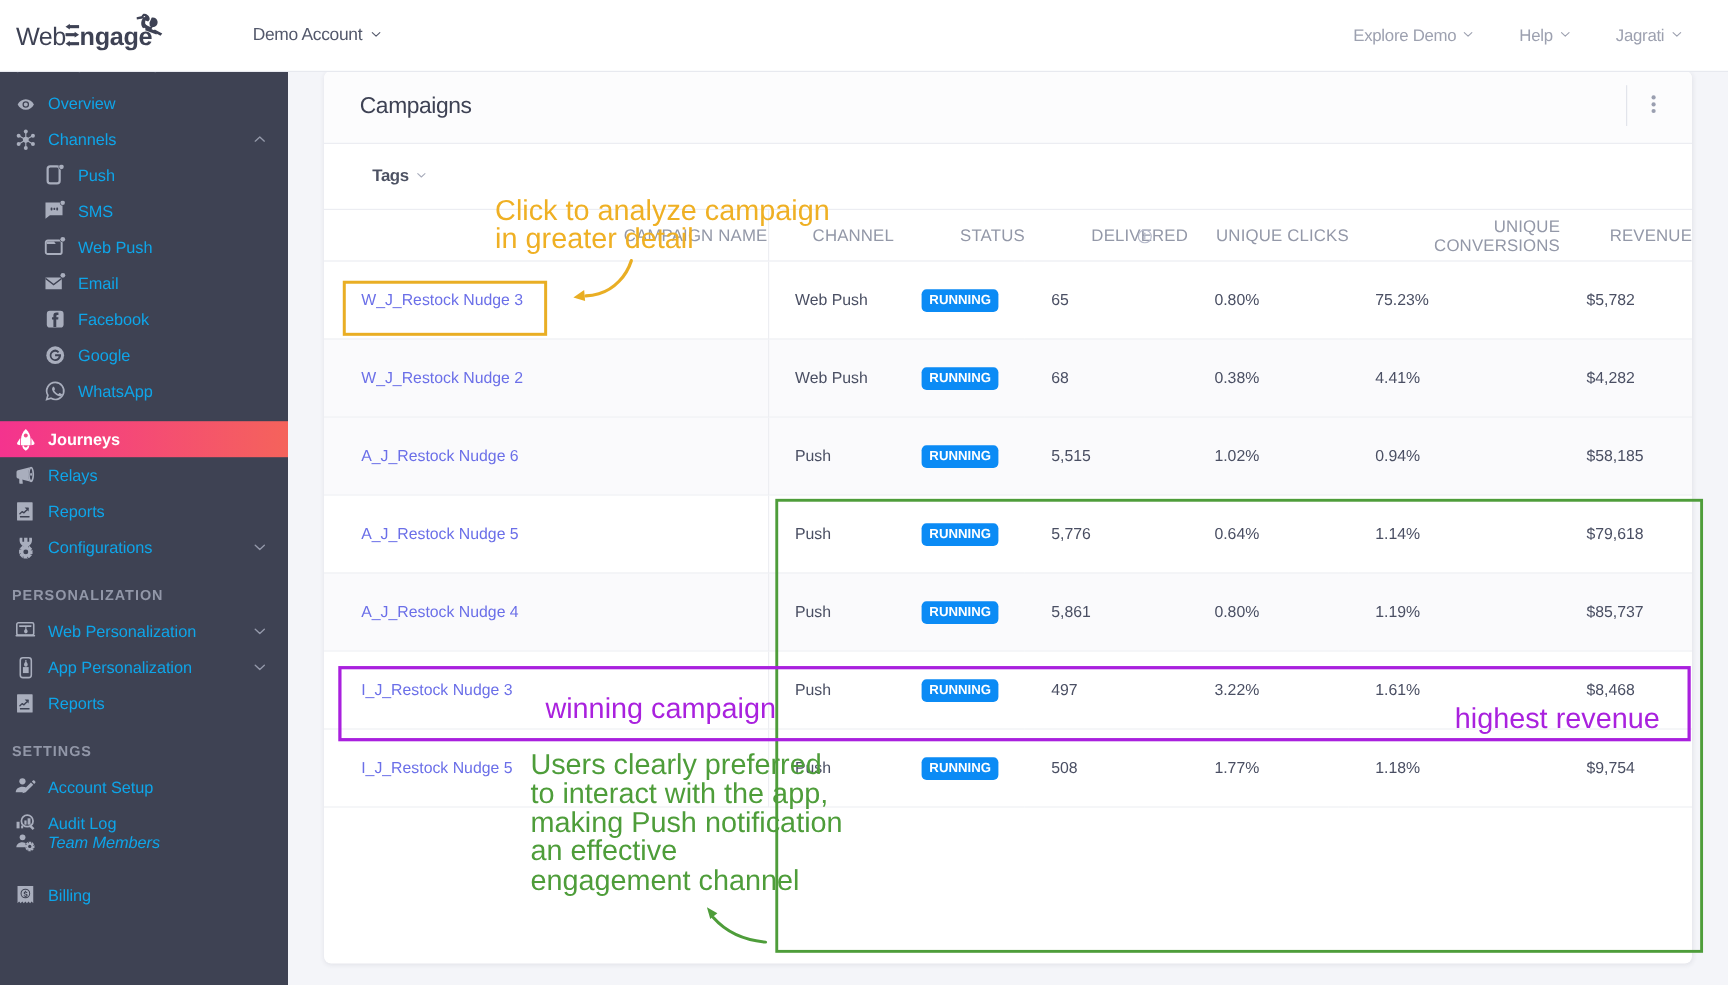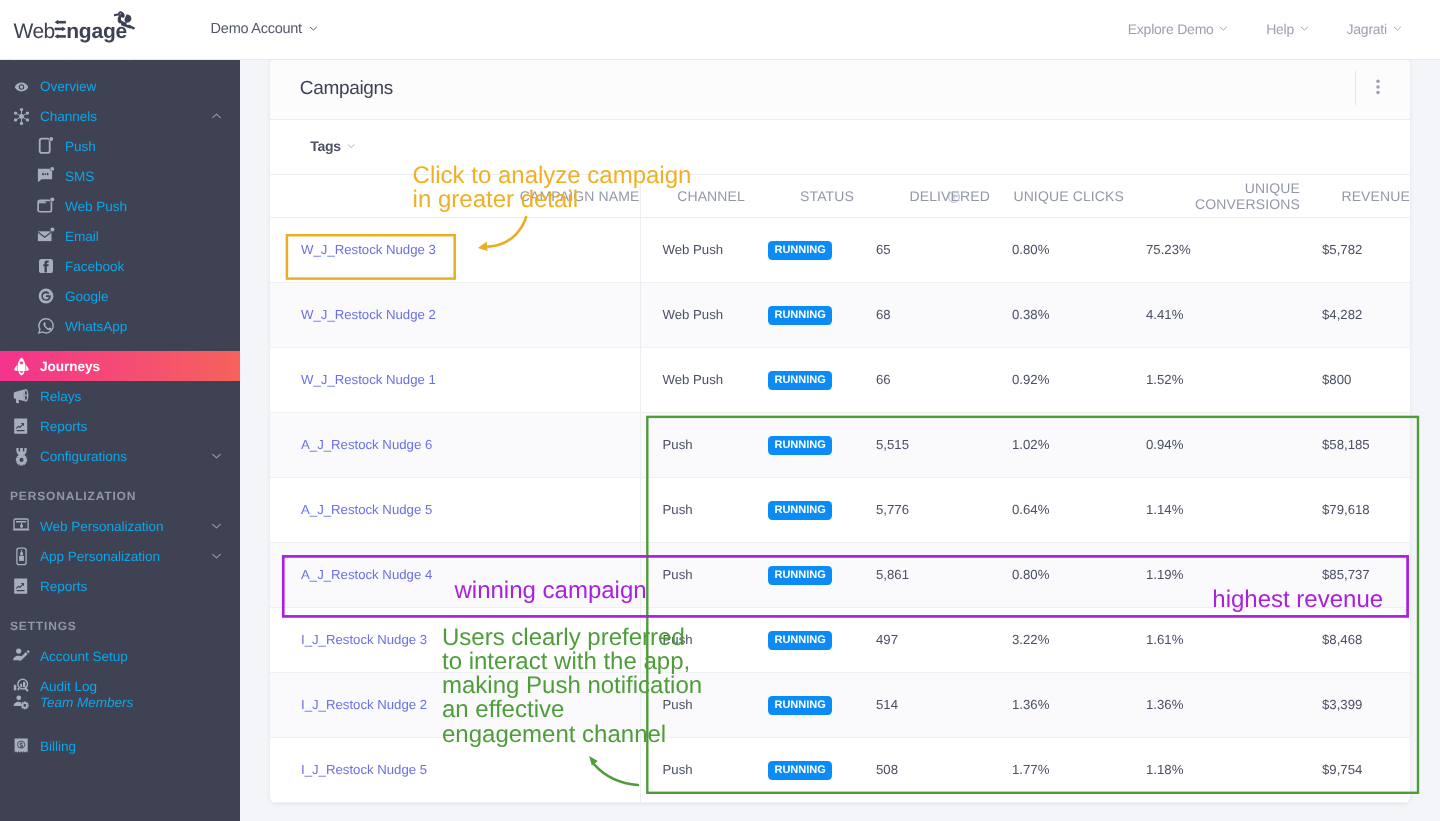--- a/index.html
+++ b/index.html
@@ -473,29 +473,20 @@
           </tr>
           <tr class="alt">
             <td class="c-name"><a href="#">W_J_Restock Nudge 2</a></td>
             <td class="c-chan">Web Push</td>
             <td class="c-stat"><span class="badge">RUNNING</span></td>
             <td class="c-del">68</td>
             <td class="c-clk">0.38%</td>
             <td class="c-conv">4.41%</td>
             <td class="c-rev">$4,282</td>
           </tr>
-          <tr class="">
-            <td class="c-name"><a href="#">W_J_Restock Nudge 1</a></td>
-            <td class="c-chan">Web Push</td>
-            <td class="c-stat"><span class="badge">RUNNING</span></td>
-            <td class="c-del">66</td>
-            <td class="c-clk">0.92%</td>
-            <td class="c-conv">1.52%</td>
-            <td class="c-rev">$800</td>
-          </tr>
           <tr class="alt">
             <td class="c-name"><a href="#">A_J_Restock Nudge 6</a></td>
             <td class="c-chan">Push</td>
             <td class="c-stat"><span class="badge">RUNNING</span></td>
             <td class="c-del">5,515</td>
             <td class="c-clk">1.02%</td>
             <td class="c-conv">0.94%</td>
             <td class="c-rev">$58,185</td>
           </tr>
           <tr class="">
@@ -517,29 +508,20 @@
             <td class="c-rev">$85,737</td>
           </tr>
           <tr class="">
             <td class="c-name"><a href="#">I_J_Restock Nudge 3</a></td>
             <td class="c-chan">Push</td>
             <td class="c-stat"><span class="badge">RUNNING</span></td>
             <td class="c-del">497</td>
             <td class="c-clk">3.22%</td>
             <td class="c-conv">1.61%</td>
             <td class="c-rev">$8,468</td>
-          </tr>
-          <tr class="alt">
-            <td class="c-name"><a href="#">I_J_Restock Nudge 2</a></td>
-            <td class="c-chan">Push</td>
-            <td class="c-stat"><span class="badge">RUNNING</span></td>
-            <td class="c-del">514</td>
-            <td class="c-clk">1.36%</td>
-            <td class="c-conv">1.36%</td>
-            <td class="c-rev">$3,399</td>
           </tr>
           <tr class="">
             <td class="c-name"><a href="#">I_J_Restock Nudge 5</a></td>
             <td class="c-chan">Push</td>
             <td class="c-stat"><span class="badge">RUNNING</span></td>
             <td class="c-del">508</td>
             <td class="c-clk">1.77%</td>
             <td class="c-conv">1.18%</td>
             <td class="c-rev">$9,754</td>
           </tr>

